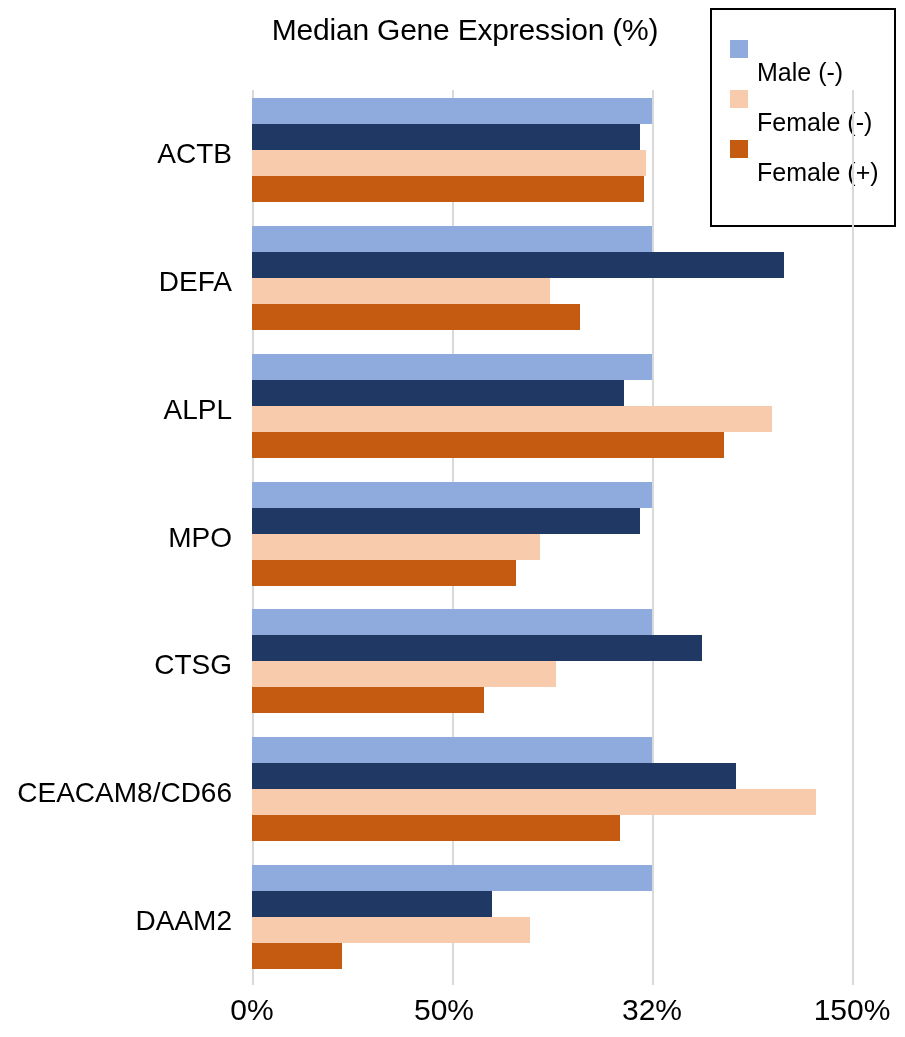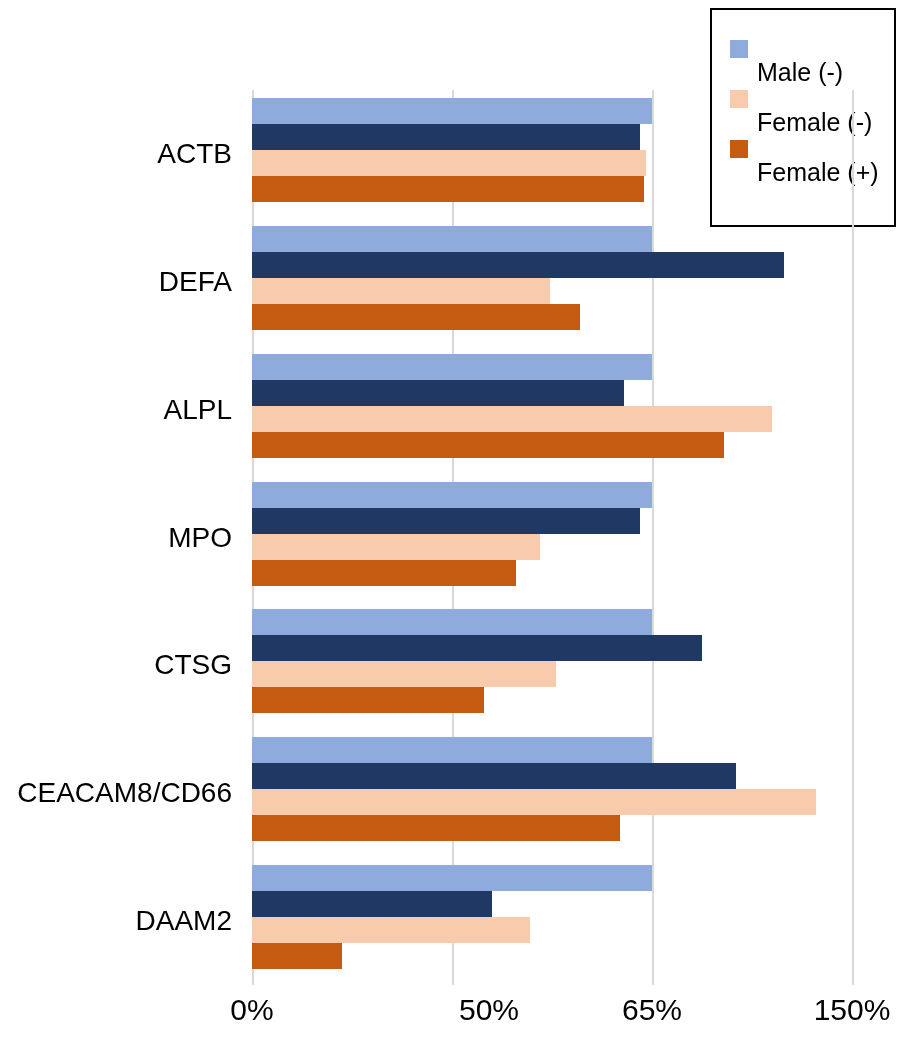--- a/index.html
+++ b/index.html
@@ -126,20 +126,21 @@
     font-size: 30px;
     line-height: 36px;
     color: #000000;
   }
 </style>
 </head>
 <body>
 
 <div id="chart-root">
 
+  <div id="chart-title">Median Gene Expression (%)</div>
 
   <div id="legend">
     <div class="legend-item">
       <span class="legend-swatch" style="background: rgb(143, 170, 220);"></span>
       <span class="legend-label">Male (-)</span>
     </div>
     <div class="legend-item">
       <span class="legend-swatch" style="background: rgb(248, 203, 173);"></span>
       <span class="legend-label">Female (-)</span>
     </div>
@@ -207,18 +208,18 @@
       <div class="cat-label" style="top: 137.929px;">ACTB</div>
       <div class="cat-label" style="top: 265.786px;">DEFA</div>
       <div class="cat-label" style="top: 393.643px;">ALPL</div>
       <div class="cat-label" style="top: 521.5px;">MPO</div>
       <div class="cat-label" style="top: 649.357px;">CTSG</div>
       <div class="cat-label" style="top: 777.214px;">CEACAM8/CD66</div>
       <div class="cat-label" style="top: 905.071px;">DAAM2</div>
     </div>
   <div id="tick-labels">
       <div class="tick-label" style="left: 192px;">0%</div>
-      <div class="tick-label" style="left: 399px; text-align: right;">50%</div>
-      <div class="tick-label" style="left: 592px;">65%</div>
+      <div class="tick-label" style="left: 384px;">50%</div>
+      <div class="tick-label" style="left: 592px;">32%</div>
       <div class="tick-label" style="left: 792px;">150%</div>
     </div>
 
 </div>
 
 </body></html>

